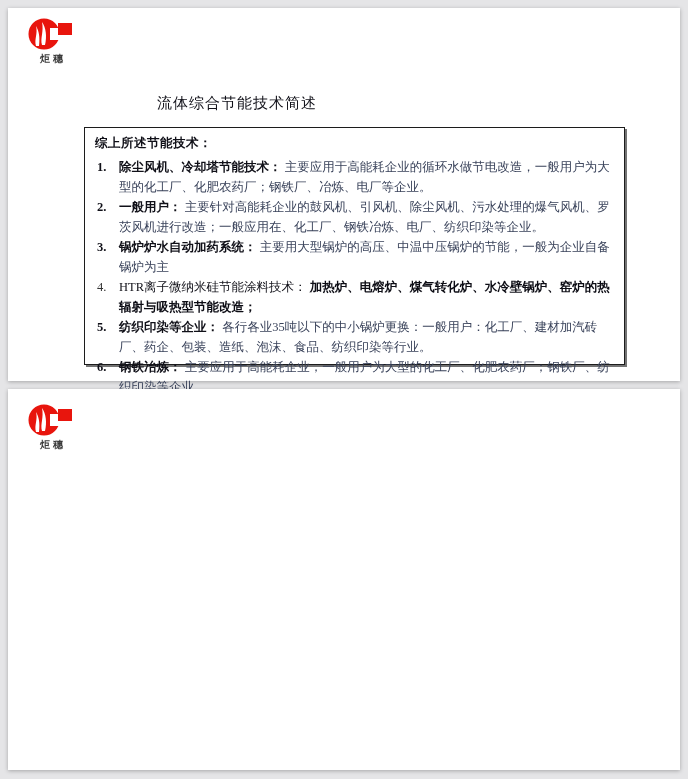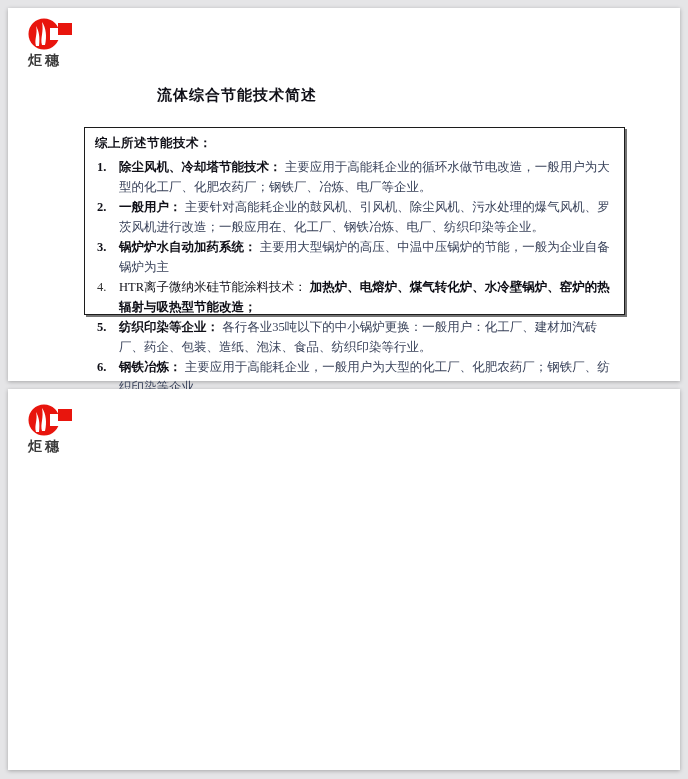--- a/index.html
+++ b/index.html
@@ -16,32 +16,32 @@
   }
   #page1{top:8px;height:373px;}
   #page2{top:389px;height:381px;}
 
   .logo{position:absolute;width:60px;}
   #page1 .logo{left:20px;top:9px;}
   #page2 .logo{left:20px;top:14px;}
   .logo svg{display:block;}
   .logo-text{
     font-family:Liberation Mono, monospace;
-    font-size:14px;color:#3a3a3a;letter-spacing:3px;
-    margin-top:0px;white-space:nowrap;font-weight:bold;
+    font-size:10px;color:#3a3a3a;letter-spacing:3px;
+    margin-top:0px;white-space:nowrap;font-weight:bold;margin-left:12px;
   }
 
   .slide1-title{
-    position:absolute;left:149px;top:78px;
-    font-size:15px;font-weight:bold;color:#101018;
+    position:absolute;left:149px;top:86px;
+    font-size:15px;font-weight:normal;color:#101018;
     letter-spacing:1px;
   }
 
   .text-box{
-    position:absolute;left:76px;top:119px;width:541px;height:188px;
+    position:absolute;left:76px;top:119px;width:541px;height:238px;
     border:1px solid #1c1c1c;
     box-shadow:2px 2px 0 rgba(0,0,0,0.55);
     box-sizing:border-box;
     padding:5px 12px 0 10px;
   }
   .box-heading{
     font-size:12.5px;font-weight:bold;color:#101018;
     line-height:20px;margin-bottom:4px;letter-spacing:0.5px;
   }
   .tech-list{margin:0;padding:0;list-style:none;}

